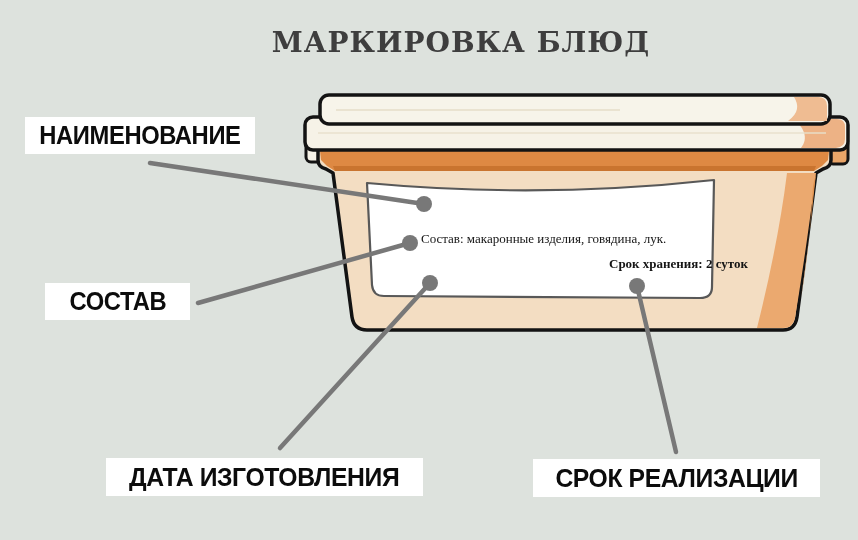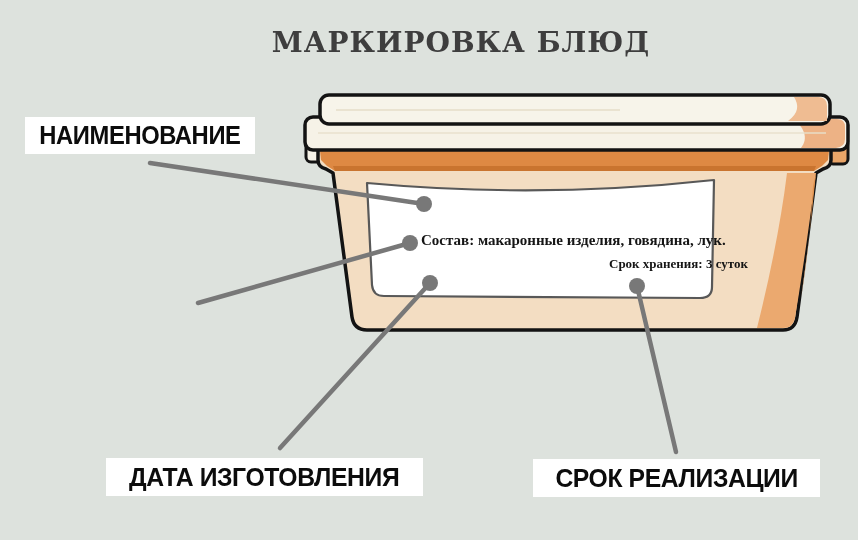--- a/index.html
+++ b/index.html
@@ -44,21 +44,21 @@
   .box-period   {left:533px; top:459px; width:287px; height:38px; font-size:26px;}
 
   .lbl-text{
     position:absolute;
     font-family:"Liberation Serif", serif;
     color:#151515;
     white-space:nowrap;
     line-height:1.1;
   }
   .lbl-product-name{left:436px; top:196px; font-size:20px; font-weight:500; letter-spacing:0.2px;}
-  .lbl-composition {left:421px; top:232px; font-size:15px; font-weight:700;}
+  .lbl-composition {left:421px; top:232px; font-size:13px; font-weight:400;}
   .lbl-made        {left:417px; top:257px; font-size:13px; font-weight:600;}
   .lbl-storage     {left:609px; top:257px; font-size:13px; font-weight:600;}
 </style>
 </head>
 <body>
 
 <div class="canvas">
 
   <div class="page-title">МАРКИРОВКА БЛЮД</div>
 
@@ -100,24 +100,27 @@
     </g>
     <g fill="#787878">
       <circle cx="424" cy="204" r="8"></circle>
       <circle cx="410" cy="243" r="8"></circle>
       <circle cx="430" cy="283" r="8"></circle>
       <circle cx="637" cy="286" r="8"></circle>
     </g>
   </svg>
 
   <div class="lbl-text lbl-composition">Состав: макаронные изделия, говядина, лук.</div>
-  <div class="lbl-text lbl-storage">Срок хранения: 3 суток</div>
+  <div class="lbl-text lbl-storage">Срок хранения: 2 суток</div>
 
   <div class="callout-box box-name">
     <span>НАИМЕНОВАНИЕ</span>
+  </div>
+  <div class="callout-box box-comp">
+    <span>СОСТАВ</span>
   </div>
   <div class="callout-box box-period">
     <span>СРОК РЕАЛИЗАЦИИ</span>
   </div>
   <div class="callout-box box-date">
     <span>ДАТА ИЗГОТОВЛЕНИЯ</span>
   </div>
 
 </div>
 

